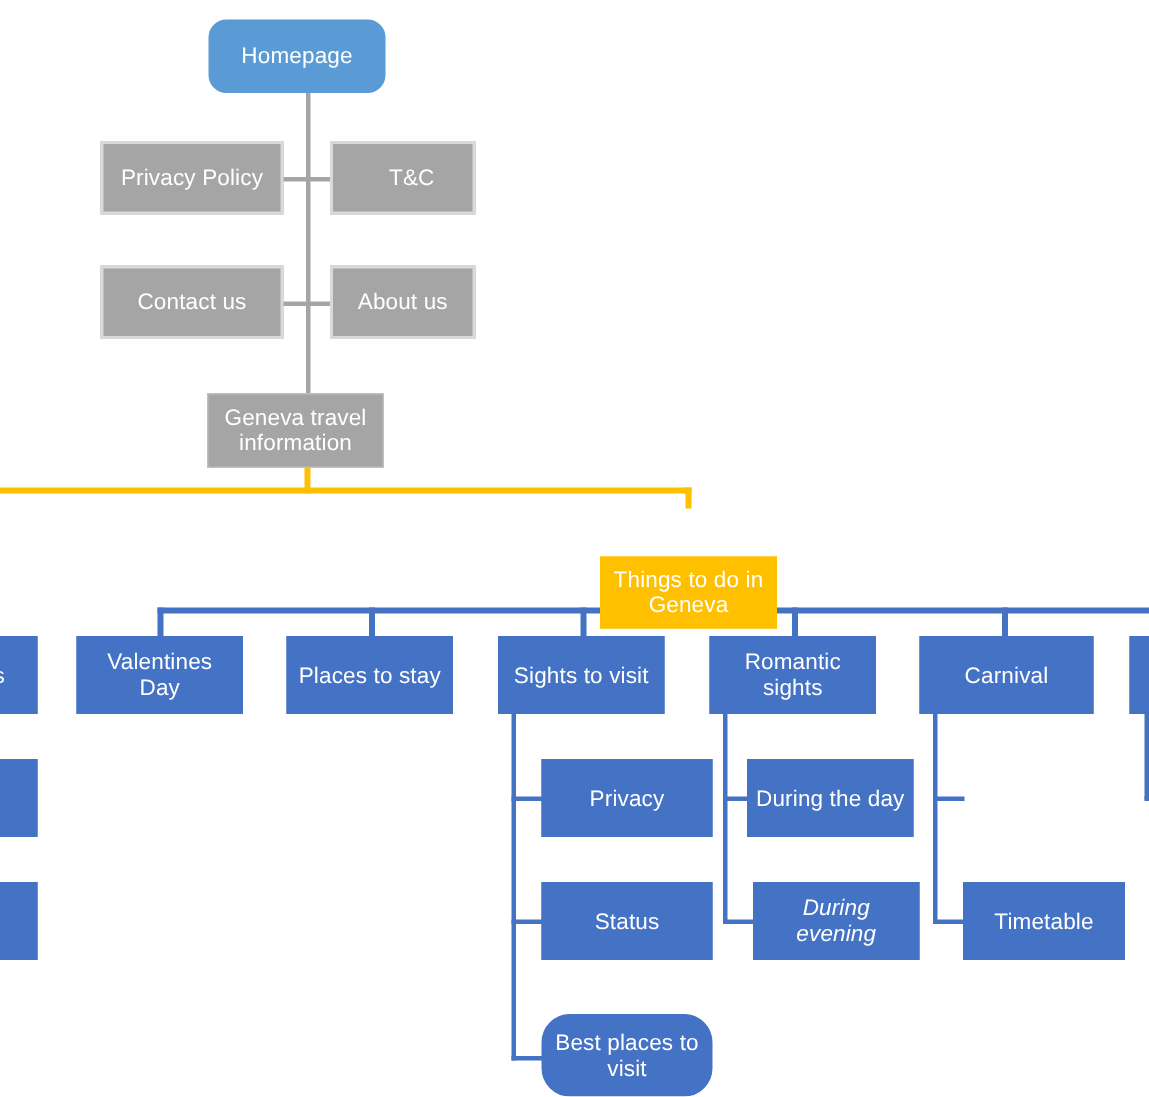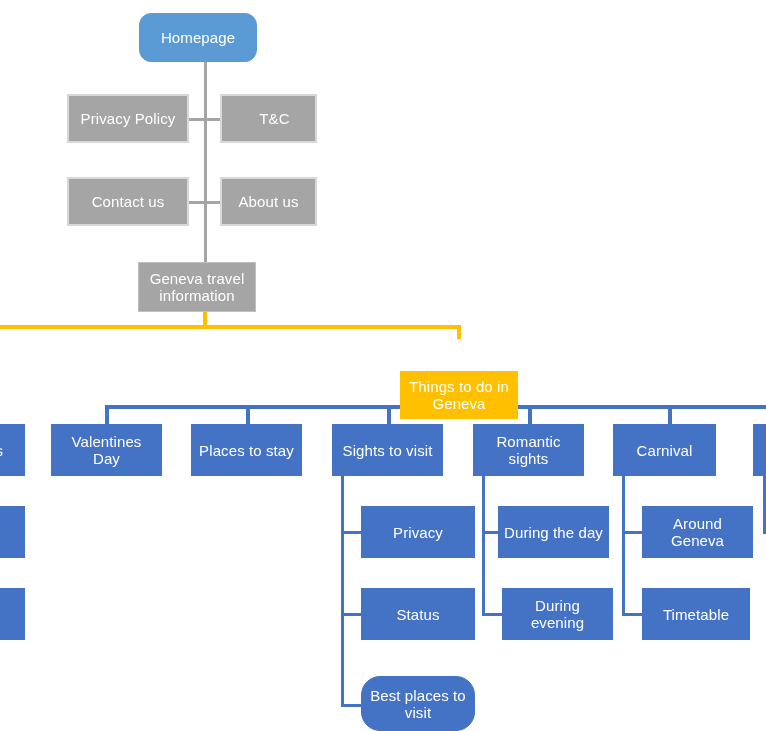--- a/index.html
+++ b/index.html
@@ -131,21 +131,21 @@
   </div>
 
   <div class="node n-blue" style="left:332px;top:424px;width:111px;height:52px;">
     <span>Sights to visit</span>
   </div>
 
   <div class="node n-blue" style="left:473px;top:424px;width:111px;height:52px;">
     <span>Romantic sights</span>
   </div>
 
-  <div class="node n-blue" style="left:613px;top:424px;width:103px;height:52px;">
+  <div class="node n-blue" style="left:613px;top:424px;width:116px;height:52px;">
     <span>Carnival</span>
   </div>
 
   <div class="node n-blue" style="left:753px;top:424px;width:60px;height:52px;">
     <span></span>
   </div>
 
   <div class="node n-blue" style="left:-38px;top:506px;width:63px;height:52px;">
     <span>o</span>
   </div>
@@ -163,25 +163,22 @@
   </div>
 
   <div class="node n-blue" style="left:361px;top:676px;width:114px;height:55px;border-radius:19px;">
     <span>Best places to visit</span>
   </div>
 
   <div class="node n-blue" style="left:498px;top:506px;width:111px;height:52px;">
     <span>During the day</span>
   </div>
 
-  <div class="node n-blue" style="left:502px;top:588px;width:111px;height:52px;">
+  <div class="node n-blue" style="left:502px;top:588px;width:111px;height:52px;font-style:italic;">
     <span>During evening</span>
   </div>
 
-  <div class="node n-blue" style="left:642px;top:506px;width:111px;height:52px;">
-    <span>Around Geneva</span>
-  </div>
 
   <div class="node n-blue" style="left:642px;top:588px;width:108px;height:52px;">
     <span>Timetable</span>
   </div>
 
 </div>
 
 </body></html>

